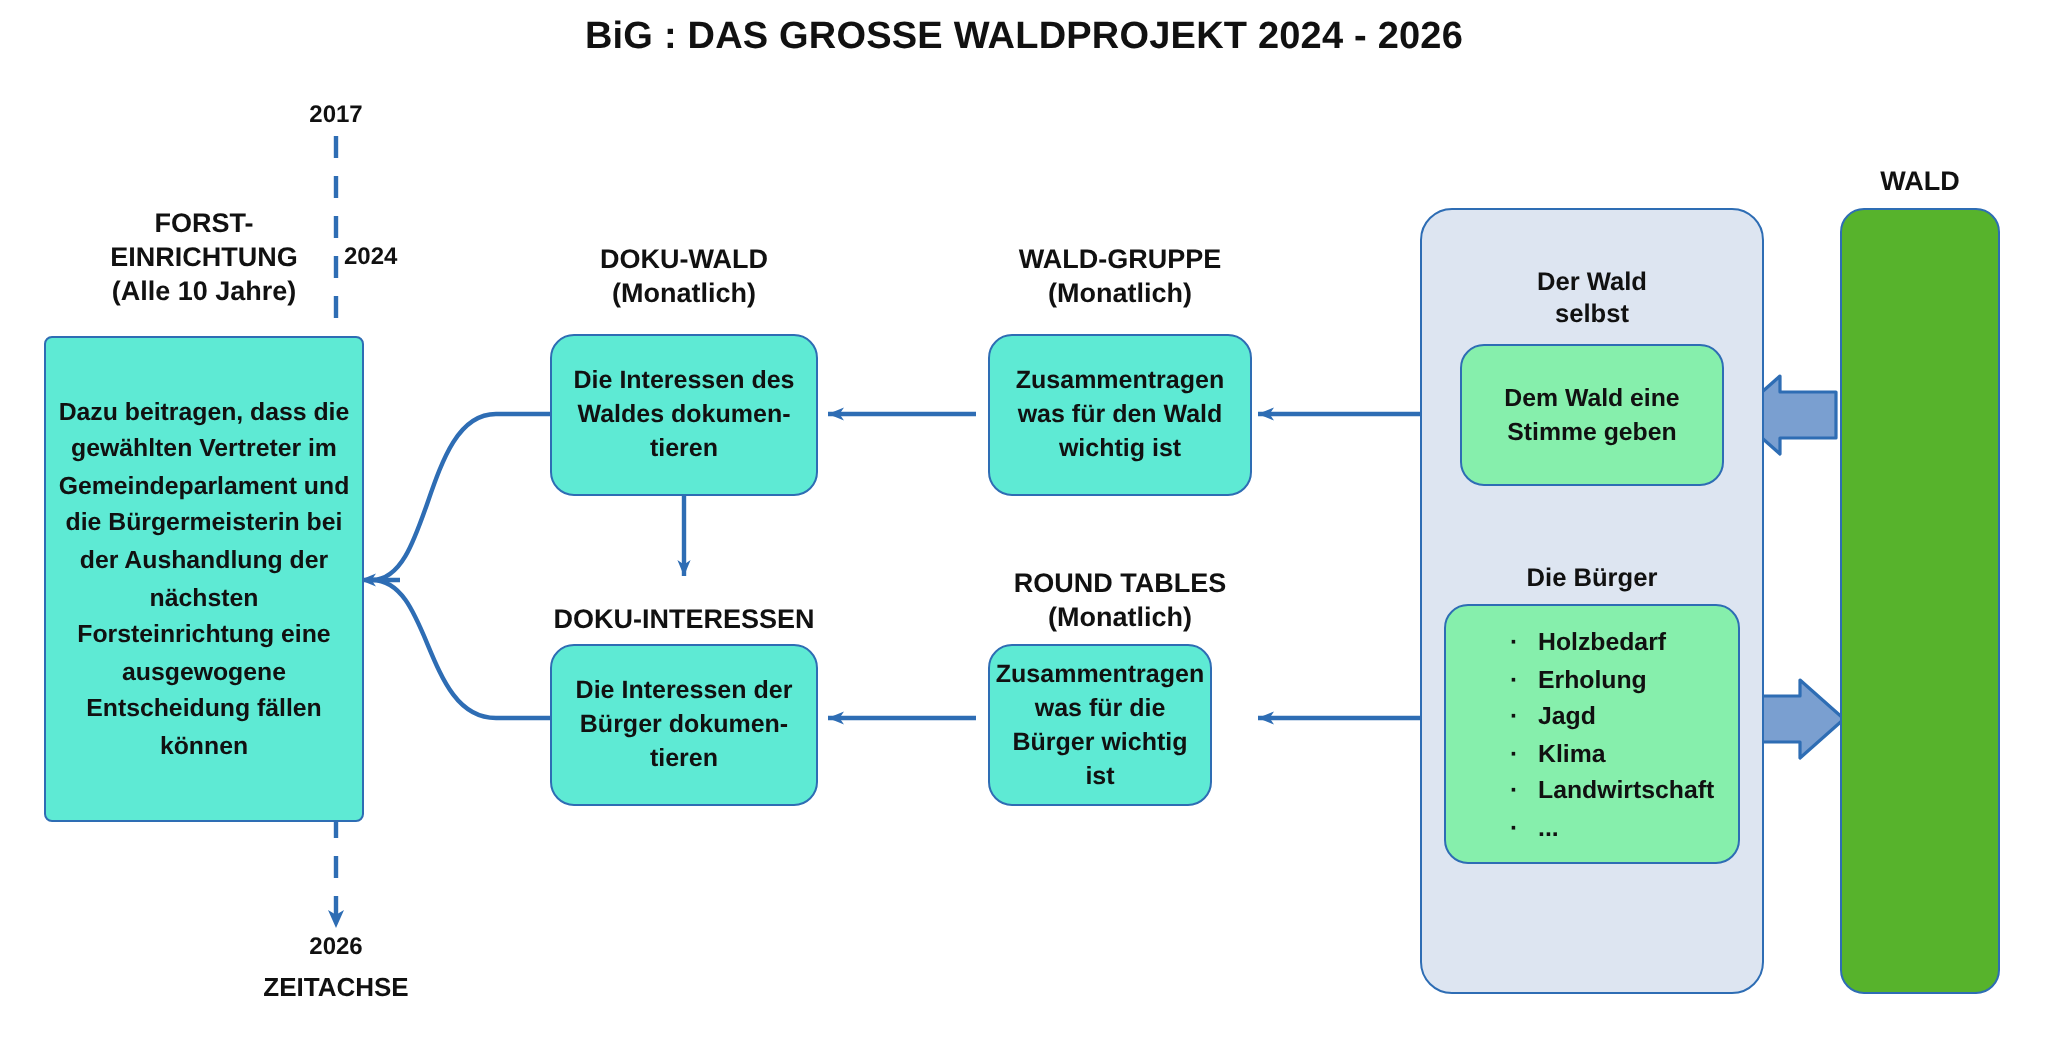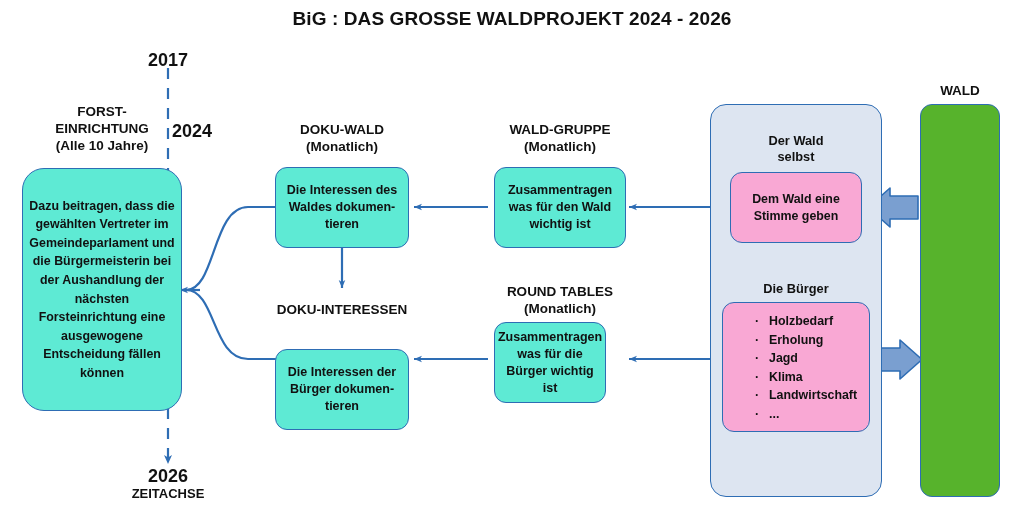--- a/index.html
+++ b/index.html
@@ -59,21 +59,21 @@
     font-size: 12.5px;
     font-weight: bold;
     line-height: 17px;
     color: #111;
     padding: 4px 6px;
   }
 
   
   #forst-box {
     left: 22px; top: 168px; width: 160px; height: 243px;
-    border-radius: 22px;
+    border-radius: 4px;
     font-size: 12.4px;
     line-height: 18.6px;
   }
 
   
   #interessen-panel {
     left: 710px; top: 104px; width: 172px; height: 393px;
     border: 1.6px solid #2e6db4;
     border-radius: 16px;
     background: #dde5f1;
@@ -89,21 +89,21 @@
     text-align: center;
     font-size: 12.8px;
     font-weight: bold;
     line-height: 16px;
     color: #111;
   }
 
   .inner-box {
     border: 1.4px solid #2e6db4;
     border-radius: 12px;
-    background: #f9a8d4;
+    background: #86efac;
     text-align: center;
     font-size: 12.4px;
     font-weight: bold;
     line-height: 17px;
     color: #111;
     display: flex;
     align-items: center;
   }
 
   #buerger-box {
@@ -121,21 +121,21 @@
     line-height: 18.6px;
     white-space: nowrap;
   }
   #buerger-box li .bullet {
     display: inline-block;
     width: 14px;
     color: #111;
   }
 
   .year {
-    font-size: 18px;
+    font-size: 12px;
     font-weight: bold;
     color: #111;
     text-align: center;
   }
   .axis-label {
     font-size: 13px;
     font-weight: bold;
     color: #111;
     text-align: center;
   }
@@ -205,21 +205,21 @@
     <div>DOKU-WALD</div>
     <div>(Monatlich)</div>
   </div>
   <div class="abs pbox" id="doku-wald-box" style="left:275px; top:167px; width:134px; height:81px;">
     <span>Die Interessen des Waldes dokumen-tieren</span>
   </div>
 
   <div class="abs caption" style="left:257px; top:301px; width:170px;">
     <div>DOKU-INTERESSEN</div>
   </div>
-  <div class="abs pbox" id="doku-interessen-box" style="left:275px; top:322px; width:134px; height:81px;margin-top:27px;">
+  <div class="abs pbox" id="doku-interessen-box" style="left:275px; top:322px; width:134px; height:81px;">
     <span>Die Interessen der Bürger dokumen-tieren</span>
   </div>
 
   <div class="abs caption" style="left:482px; top:121px; width:156px;">
     <div>WALD-GRUPPE</div>
     <div>(Monatlich)</div>
   </div>
   <div class="abs pbox" id="wald-gruppe-box" style="left:494px; top:167px; width:132px; height:81px;">
     <span>Zusammentragen was für den Wald wichtig ist</span>
   </div>

